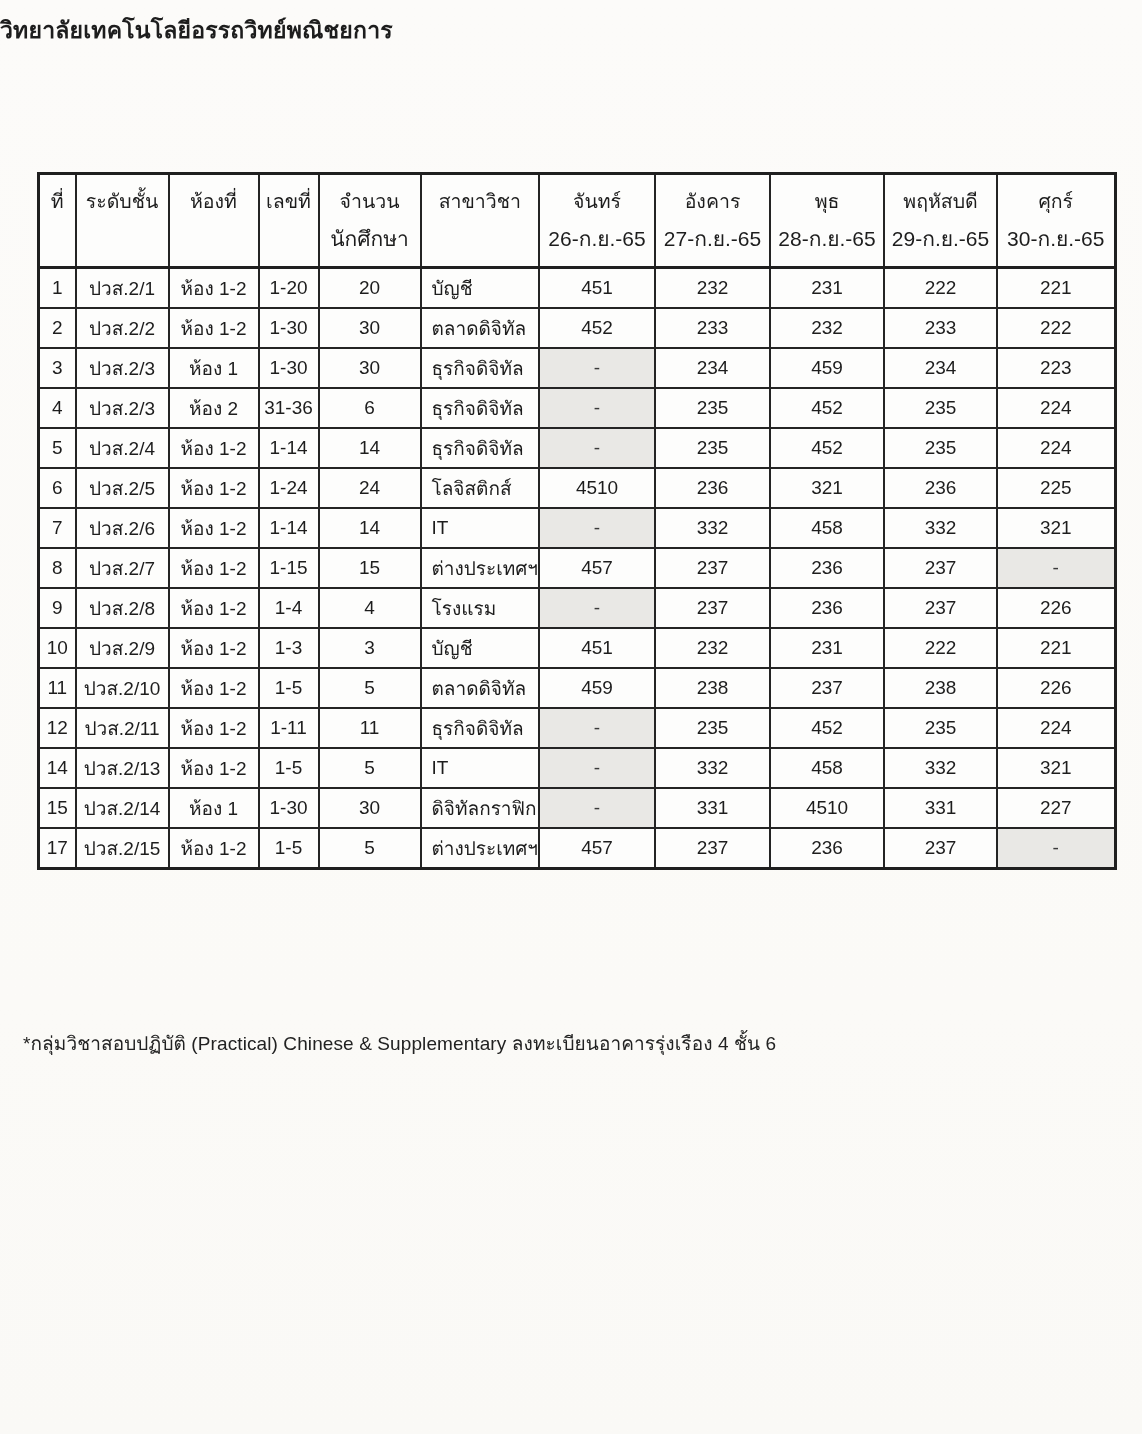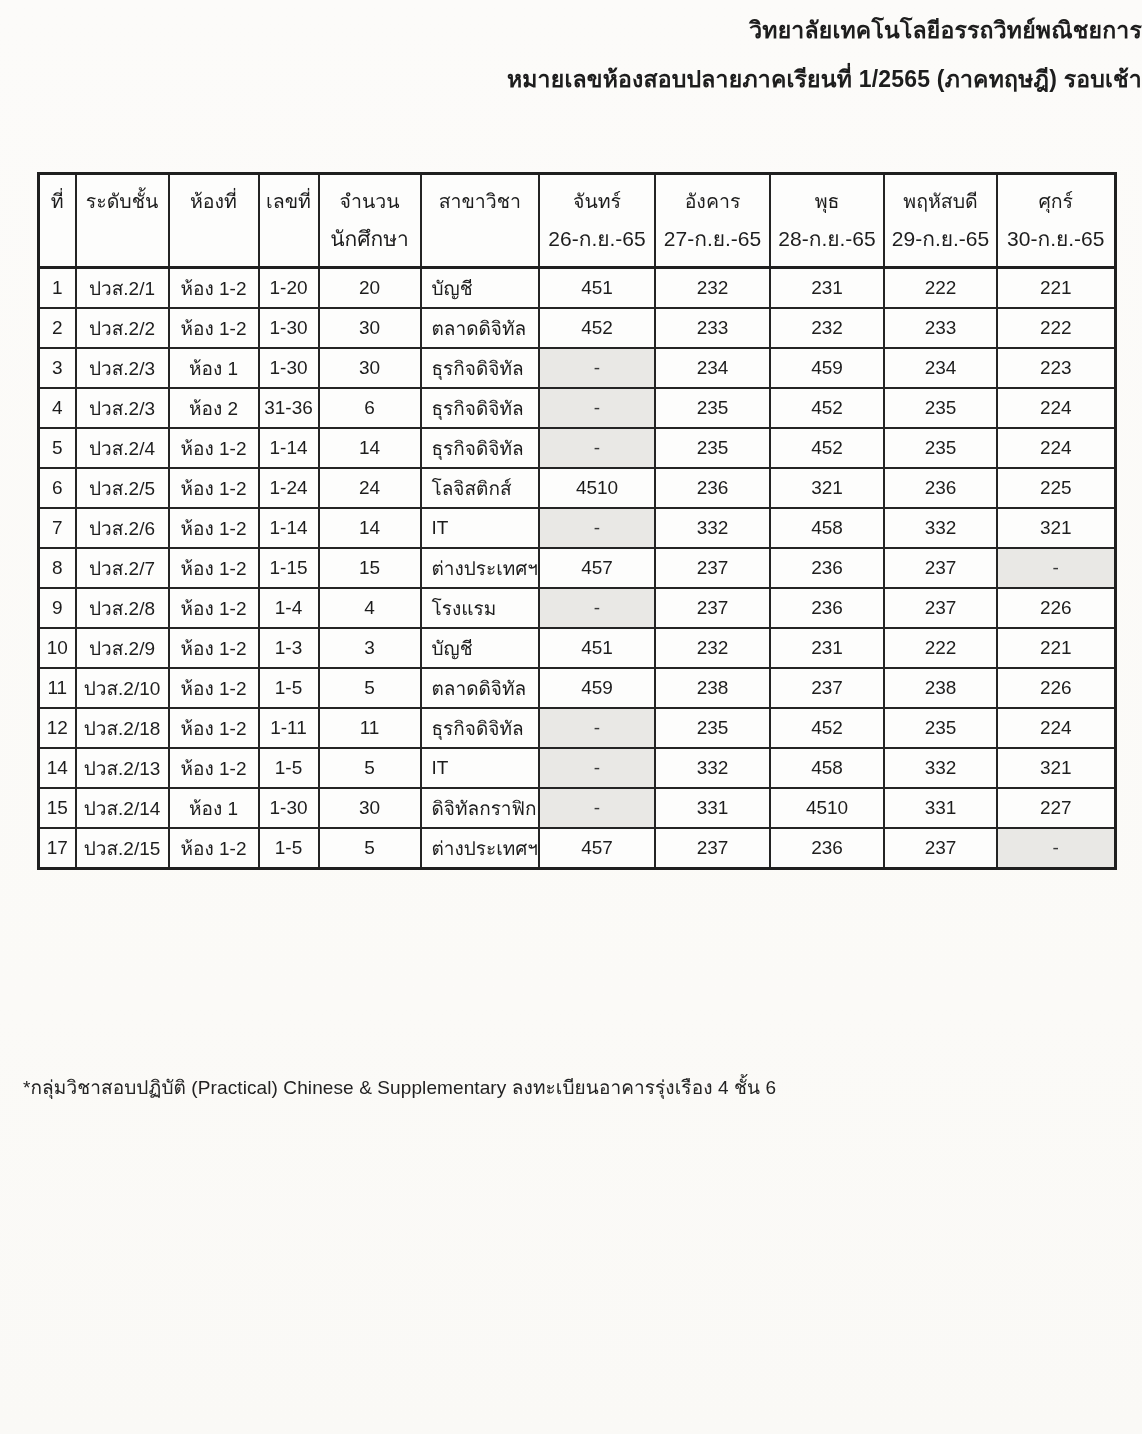--- a/index.html
+++ b/index.html
@@ -15,21 +15,21 @@
     background: linear-gradient(180deg, #fcfbf9 0%, #fbfaf7 70%, #faf9f6 100%);
     font-family: "Liberation Sans", "DejaVu Sans", sans-serif;
     color: #1d1d1d;
     overflow: hidden;
   }
   .titles {
     position: absolute;
     top: 6px;
     left: 0;
     width: 100%;
-    text-align: right;
+    text-align: left;
   }
   .title-line {
     font-size: 23px;
     font-weight: bold;
     line-height: 49px;
     letter-spacing: 0.2px;
   }
   table.exam-table {
     position: absolute;
     top: 172px;
@@ -73,31 +73,29 @@
     background: #e9e8e5;
     color: #3a3a3a;
   }
   .footnote {
     position: absolute;
     top: 1028px;
     left: 23px;
     font-size: 19px;
     color: #222;
     letter-spacing: 0.1px;
-    margin-top: 44px;
   }
 </style>
 </head>
 <body>
 
 <div class="sheet">
 
   <div class="titles">
     <div class="title-line">วิทยาลัยเทคโนโลยีอรรถวิทย์พณิชยการ</div>
-    <div class="title-line">หมายเลขห้องสอบปลายภาคเรียนที่ 1/2565 (ภาคทฤษฎี) รอบเช้า</div>
   </div>
 
   <table class="exam-table">
     <colgroup>
       <col style="width:37px">
       <col style="width:93px">
       <col style="width:90px">
       <col style="width:60px">
       <col style="width:102px">
       <col style="width:107px">
@@ -294,21 +292,21 @@
           <td>5</td>
           <td class="left">ตลาดดิจิทัล</td>
           <td>459</td>
           <td>238</td>
           <td>237</td>
           <td>238</td>
           <td>226</td>
         </tr>
         <tr>
           <td>12</td>
-          <td>ปวส.2/18</td>
+          <td>ปวส.2/11</td>
           <td>ห้อง 1-2</td>
           <td>1-11</td>
           <td>11</td>
           <td class="left">ธุรกิจดิจิทัล</td>
           <td class="shaded">-</td>
           <td>235</td>
           <td>452</td>
           <td>235</td>
           <td>224</td>
         </tr>

